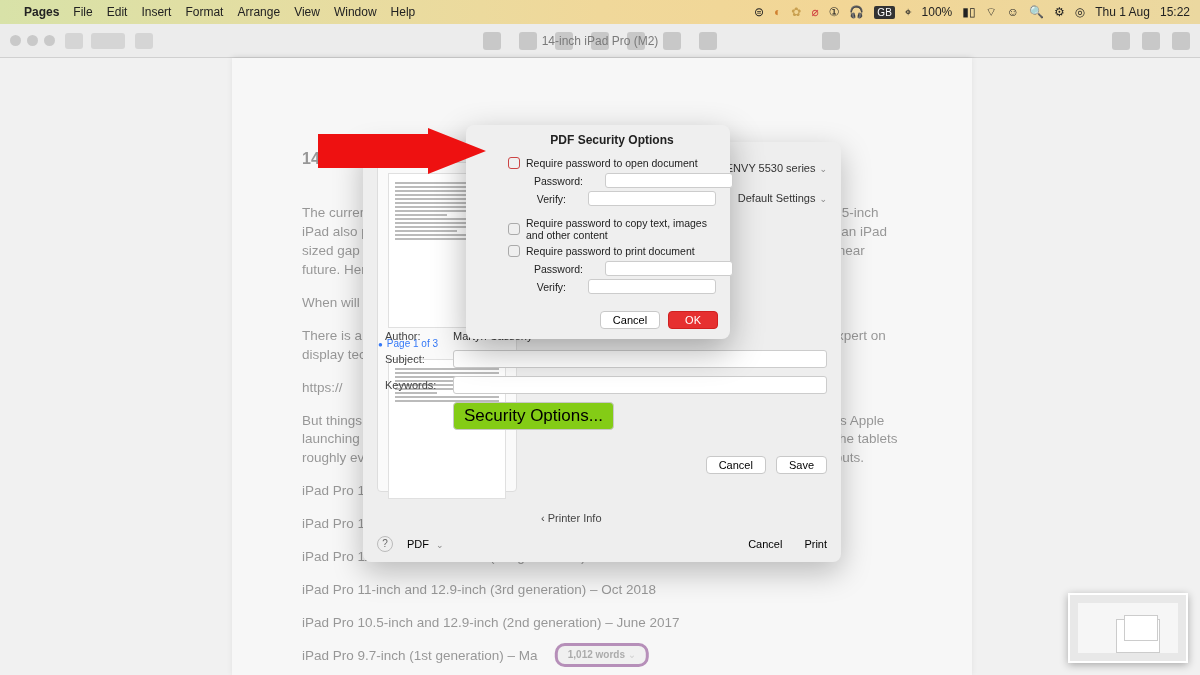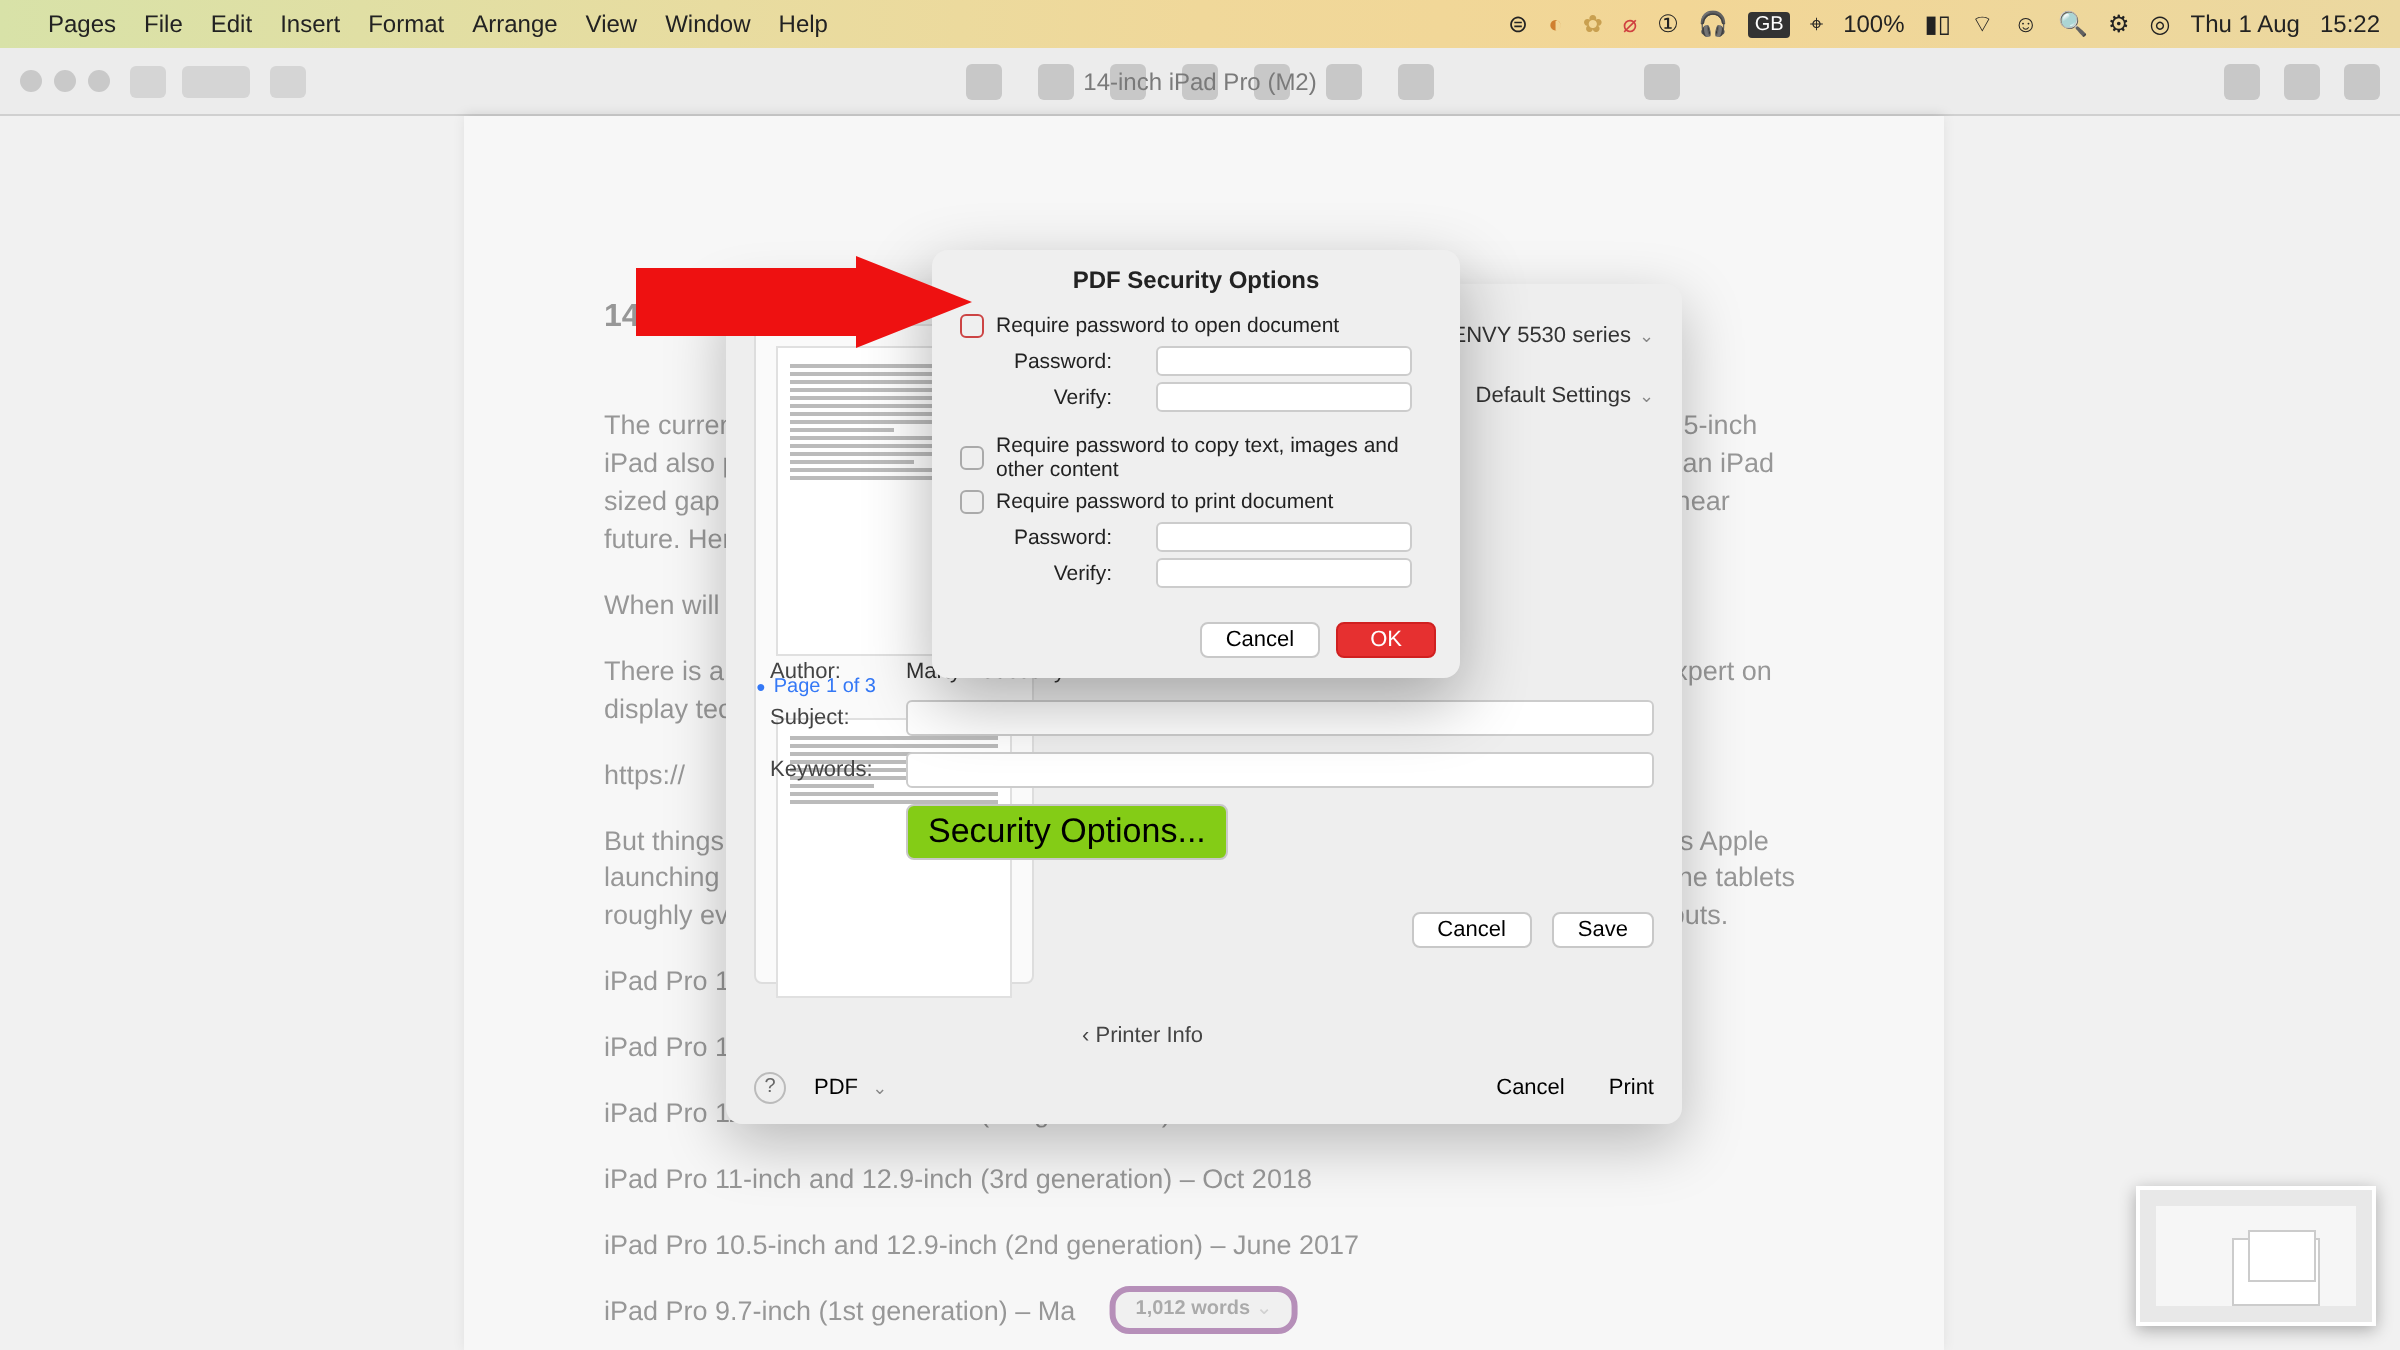--- a/index.html
+++ b/index.html
@@ -5,21 +5,21 @@
 * { margin: 0; padding: 0; box-sizing: border-box; font-family: -apple-system, BlinkMacSystemFont, "Helvetica Neue", sans-serif; }
 html, body { width: 1200px; height: 675px; overflow: hidden; }
 
 .menubar {
   height: 24px;
   background: linear-gradient(to right, #d8e2a8 0%, #e8dca0 30%, #f0d89a 50%, #f2d696 70%, #ebd8a0 100%);
   display: flex; align-items: center; padding: 0 10px; font-size: 12px; color: #222;
 }
 .menubar .left, .menubar .right { display: flex; align-items: center; gap: 14px; }
 .menubar .right { margin-left: auto; gap: 10px; }
-.menubar .app { font-weight: 400; }
+.menubar .app { font-weight: 700; }
 .apple { font-size: 14px; }
 
 .toolstrip {
   height: 34px; background: #ececec; border-bottom: 1px solid #d0d0d0;
   display: flex; align-items: center; padding: 0 10px; position: relative;
 }
 .traffic { display: flex; gap: 6px; margin-right: 10px; }
 .traffic span { width: 11px; height: 11px; border-radius: 50%; background: #c9c9c9; display: inline-block; }
 .toolstrip .title { position: absolute; left: 50%; transform: translateX(-50%); font-size: 12px; color: #7a7a7a; }
 .tool-icons { display: flex; gap: 18px; margin-left: 330px; }
@@ -57,21 +57,21 @@
 .chev { color: #888; font-size: 9px; margin-left: 4px; }
 .sec-btn { background: #84cc16; border: 1px solid #c8c8c8; border-radius: 4px; padding: 3px 10px; font-size: 17px; }
 .print-footer-row { position: absolute; bottom: 10px; left: 14px; right: 14px; display: flex; align-items: center; font-size: 11px; }
 .qmark { width: 16px; height: 16px; border: 1px solid #bbb; border-radius: 50%; text-align: center; line-height: 14px; font-size: 10px; color: #666; }
 .printer-info { position: absolute; bottom: 38px; left: 178px; font-size: 11px; color: #444; }
 
 
 .sec-dialog {
   position: absolute; width: 264px; left: 466px; top: 125px; height: 214px;
   background: #efefef; border-radius: 8px; box-shadow: 0 12px 34px rgba(0,0,0,0.3);
-  font-size: 11px; color: #222;
+  font-size: 11px; color: #222; padding-left: 28px;
 }
 .sec-title { text-align: center; font-size: 12px; font-weight: 600; padding: 8px 0 10px; }
 .sec-body { padding: 0 14px; }
 .chk-row { display: flex; align-items: center; margin-bottom: 4px; font-size: 10.5px; }
 .chk { width: 12px; height: 12px; border: 1.5px solid #c44; border-radius: 3px; margin-right: 6px; flex-shrink: 0; }
 .chk.gray { border-color: #aaa; }
 .field-row { display: flex; align-items: center; margin: 3px 0 3px 26px; gap: 16px; }
 .field-row label { width: 50px; text-align: right; margin-right: 6px; font-size: 10.5px; }
 .field-row input { width: 128px; height: 15px; border: 1px solid #ccc; border-radius: 3px; background: #fff; }
 .sec-sep { height: 8px; }

